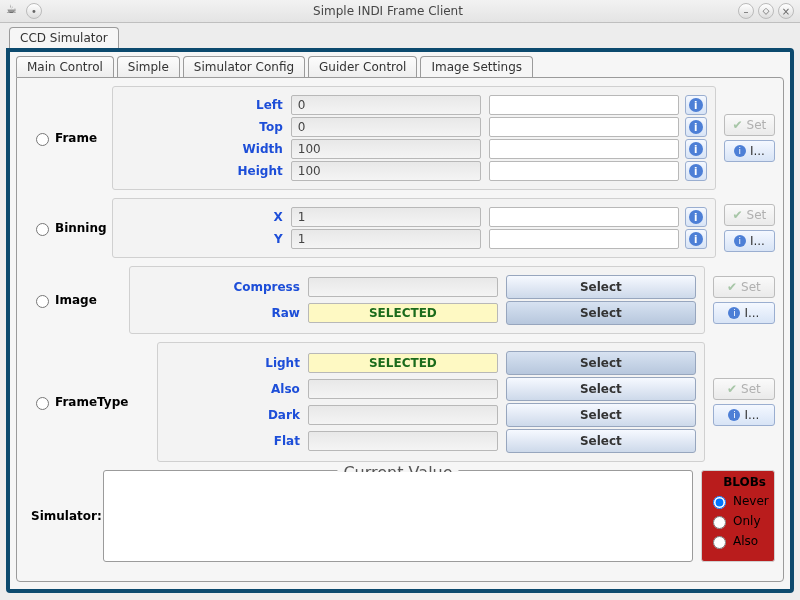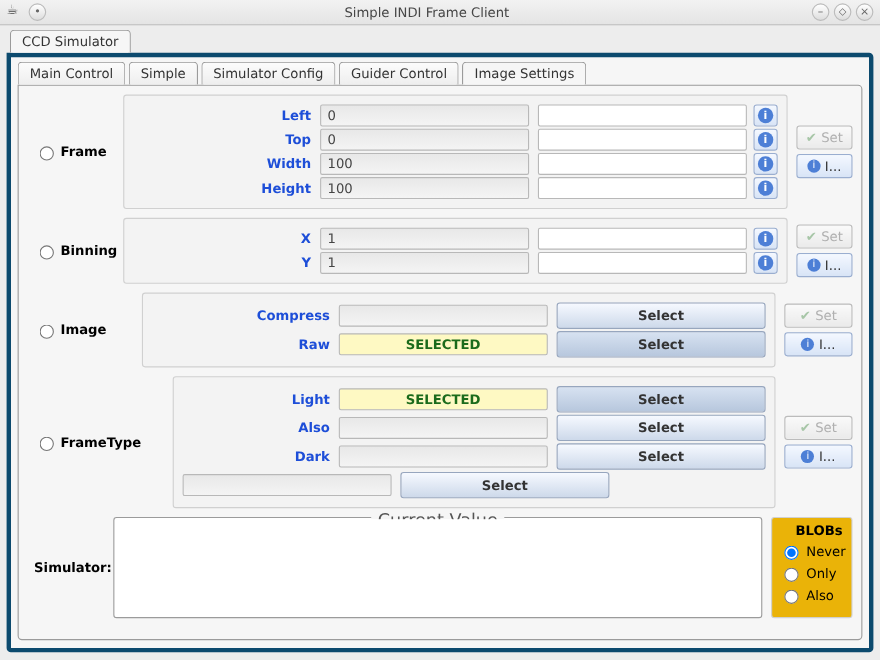--- a/index.html
+++ b/index.html
@@ -57,21 +57,21 @@
   .bottom-area { display:flex; align-items:stretch; margin-top:4px;}
   .messages-lbl { width:78px; display:flex; align-items:center; font-weight:bold; padding-left:6px;}
   .messages-box {
     flex:1; border:1px solid #9b9b9b; border-radius:3px; position:relative; background:#fff; min-height:92px;
   }
   .fieldset-legend {
     position:absolute; top:-8px; left:50%; transform:translateX(-50%); background:#f6f6f6; padding:0 6px; font-size:16px; color:#555;
   }
   .messages-box-inner { position:absolute; inset:1px; background:#fff;}
   .blobs {
-    width:74px; margin-left:8px; border:1px solid #d0d0d0; border-radius:3px; padding:4px 6px; background:#eab308;
+    width:74px; margin-left:8px; border:1px solid #d0d0d0; border-radius:3px; padding:4px 6px; background:#b91c1c;
     display:flex; flex-direction:column; gap:4px;
   }
   .blobs .h { font-weight:bold; text-align:right; padding-right:2px;}
   .blobs label { display:flex; align-items:center; gap:4px;}
   .java-icon { width:16px; height:16px; display:inline-block; position:relative;}
   .java-icon::before { content:"☕"; font-size:12px; position:absolute; top:-1px; }
 </style>
 </head>
 <body>
 
@@ -232,20 +232,21 @@
               <div class="lbl" style="width:142px">Also</div>
               <div class="ro-field"></div>
               <button class="select-btn">Select</button>
             </div>
           <div class="field-line">
               <div class="lbl" style="width:142px">Dark</div>
               <div class="ro-field"></div>
               <button class="select-btn">Select</button>
             </div>
           <div class="field-line">
+              <div class="lbl" style="width:142px">Flat</div>
               <div class="ro-field"></div>
               <button class="select-btn">Select</button>
             </div>
         </div>
         <div class="actions-col">
           <div class="action-btn">
               <span class="check">✔</span>
               <span>Set</span>
             </div>
           <div class="action-btn info">

